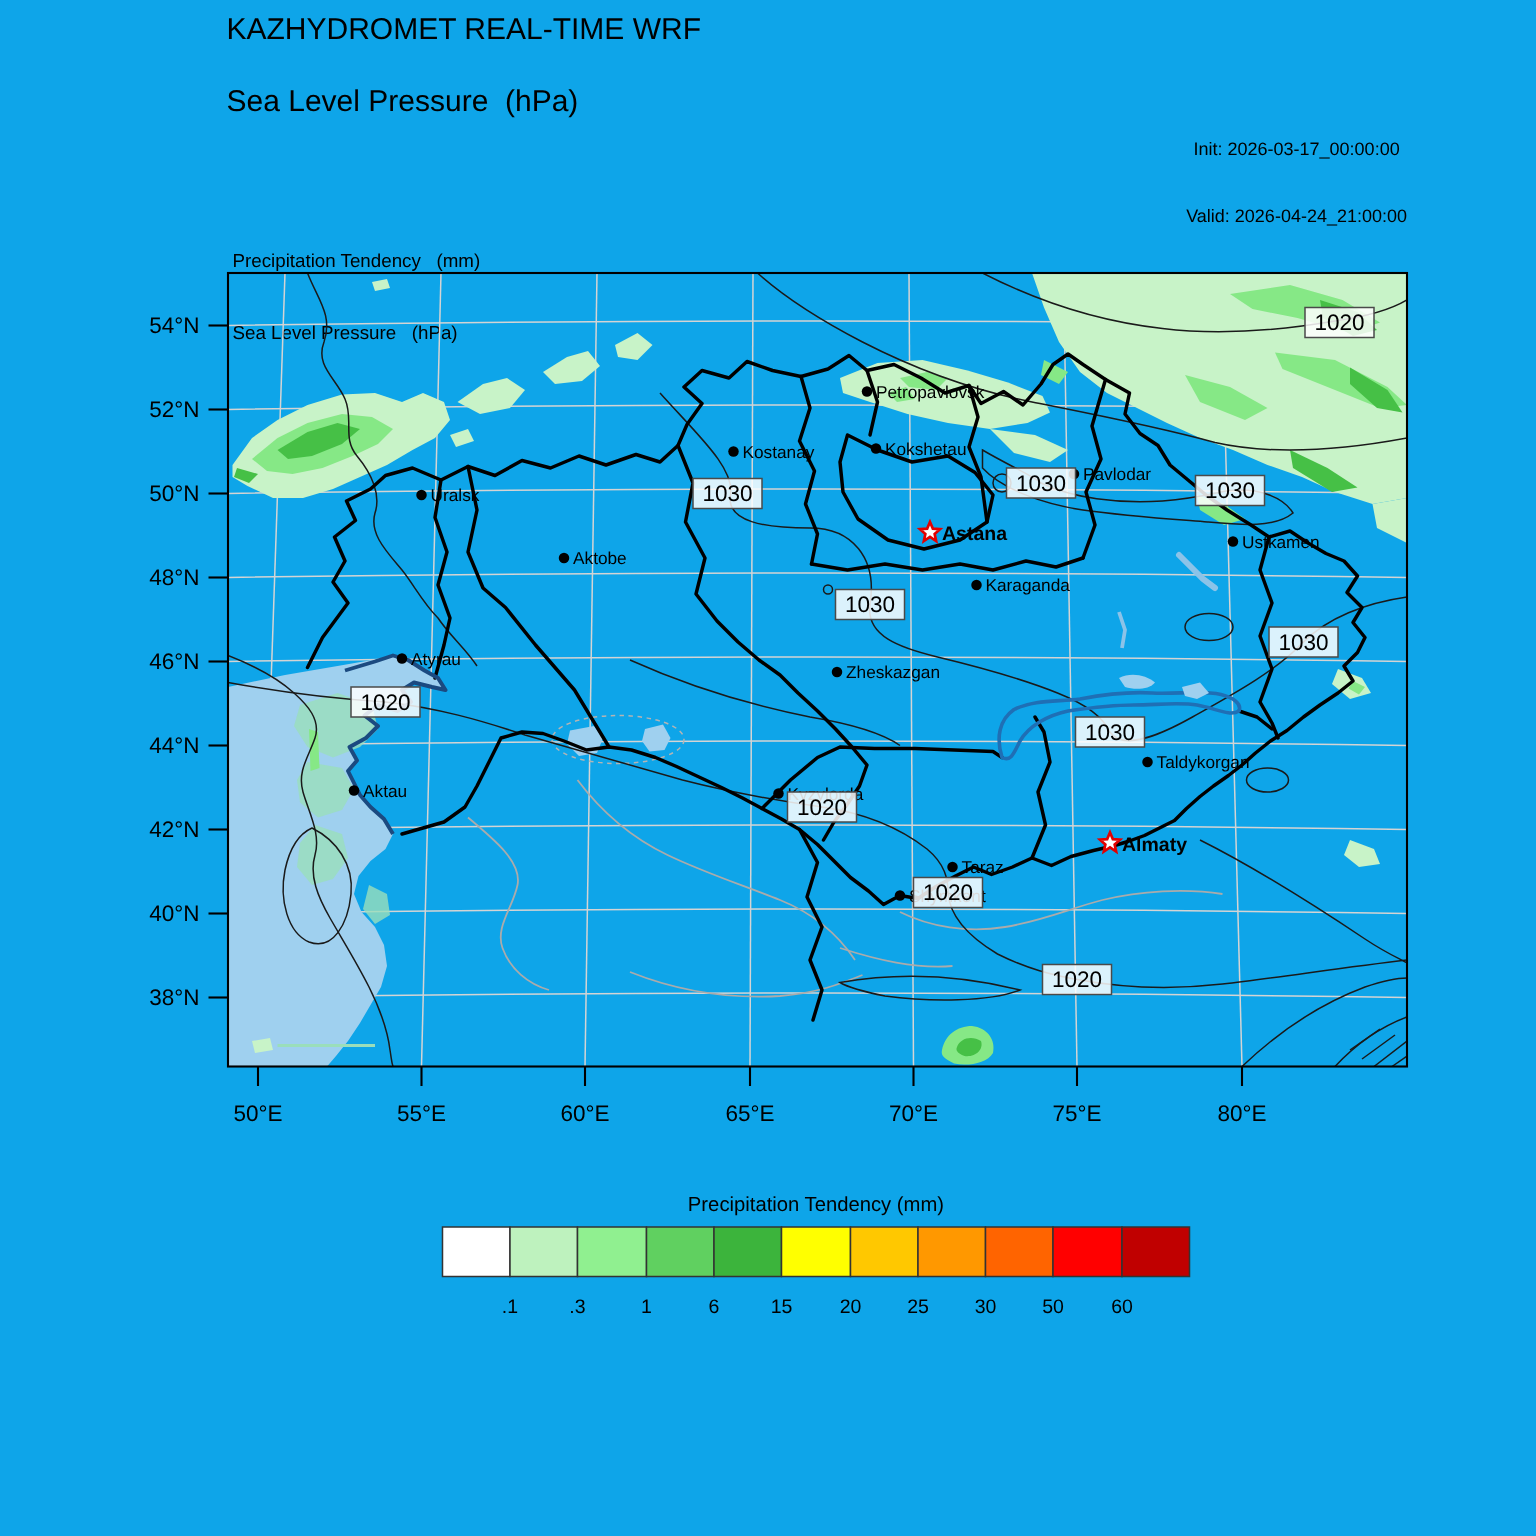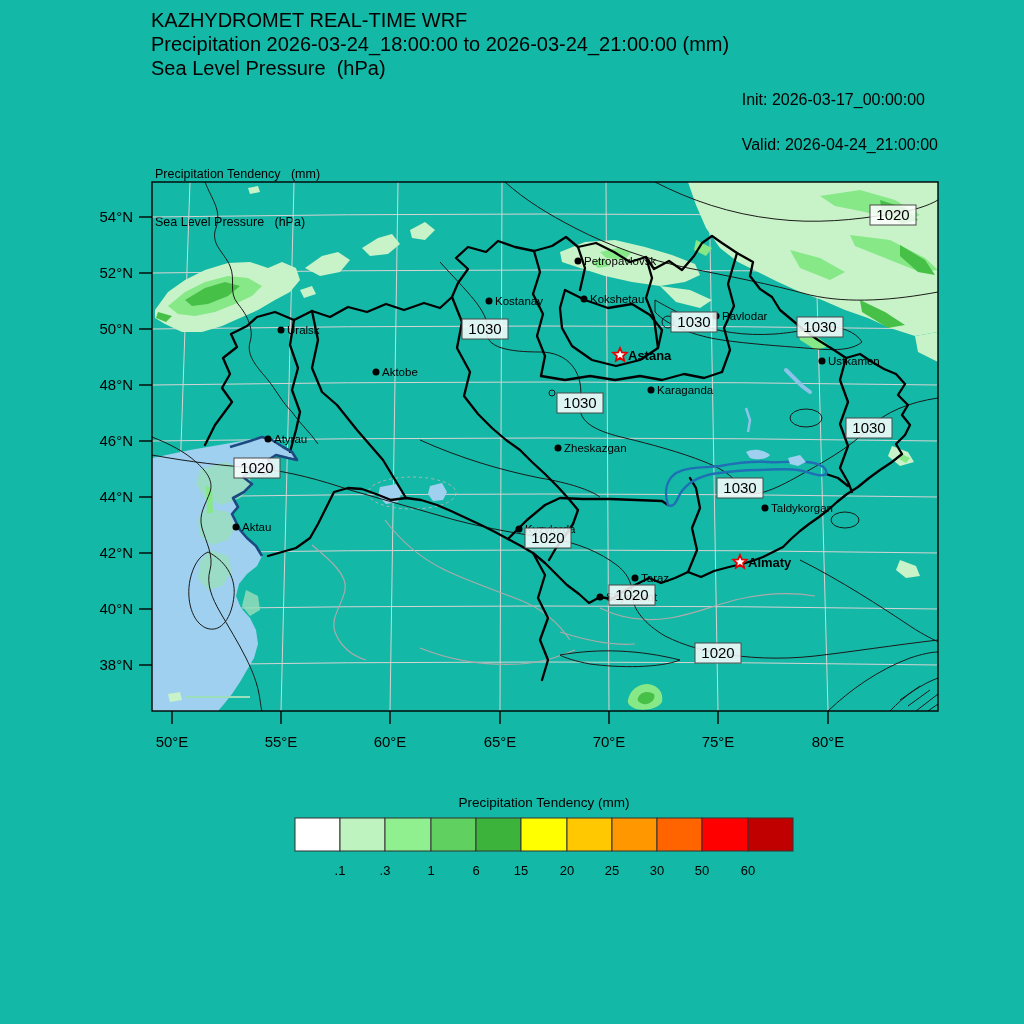--- a/index.html
+++ b/index.html
@@ -1,19 +1,19 @@
 <!DOCTYPE html>
 <html><head>
 <meta charset="utf-8">
 <style>
   html,body{margin:0;padding:0;background:#fff;}
-  .page{position:relative;width:1024px;height:1024px;background:#14b8a6;
+  .page{position:relative;width:1024px;height:1024px;background:#0ea5e9;
         font-family:"Liberation Sans",sans-serif;color:#000;overflow:hidden;}
   .hdr{position:absolute;left:151px;top:8px;font-size:20px;line-height:24px;white-space:pre;}
-  .initblk{position:absolute;right:86px;top:62px;font-size:16px;line-height:15px;text-align:left;white-space:pre;}
+  .initblk{position:absolute;right:86px;top:62px;font-size:12px;line-height:15px;text-align:center;white-space:pre;}
   .maphdr{position:absolute;left:155px;top:134px;font-size:12.5px;line-height:16px;white-space:pre;}
   svg{position:absolute;left:0;top:0;}
   .graticule{stroke:#d4d4d4;stroke-width:1;fill:none;}
   .water{fill:#9fd0ef;}
   .coast-border{fill:none;stroke:#1b4a80;stroke-width:2.6;stroke-linejoin:round;}
   .lake-edge{fill:none;stroke:#1f6fb5;stroke-width:2.4;stroke-linejoin:round;}
   .precip-l{fill:#c8f3c8;}
   .precip-m{fill:#86e886;}
   .precip-d{fill:#46c046;}
   .teal{fill:#9adebb;opacity:.8;}
@@ -32,21 +32,20 @@
   .cbar-title{font-size:13.5px;text-anchor:middle;}
   .cbar-label{font-size:13px;text-anchor:middle;}
   .cbar-cell{stroke:#333;stroke-width:1;}
 </style>
 </head>
 <body>
 
 <div class="page">
 
   <div class="hdr" style="top:8px;">KAZHYDROMET REAL-TIME WRF</div>
-  <div class="hdr" style="top:32px;">Precipitation 2026-03-24_18:00:00 to 2026-03-24_21:00:00 (mm)</div>
   <div class="hdr" style="top:56px;">Sea Level Pressure  (hPa)</div>
 
   <div class="initblk">
     <div>Init: 2026-03-17_00:00:00</div>
     <div>Valid: 2026-04-24_21:00:00</div>
   </div>
 
   <div class="maphdr">
     <div>Precipitation Tendency   (mm)</div>
     <div>Sea Level Pressure   (hPa)</div>

